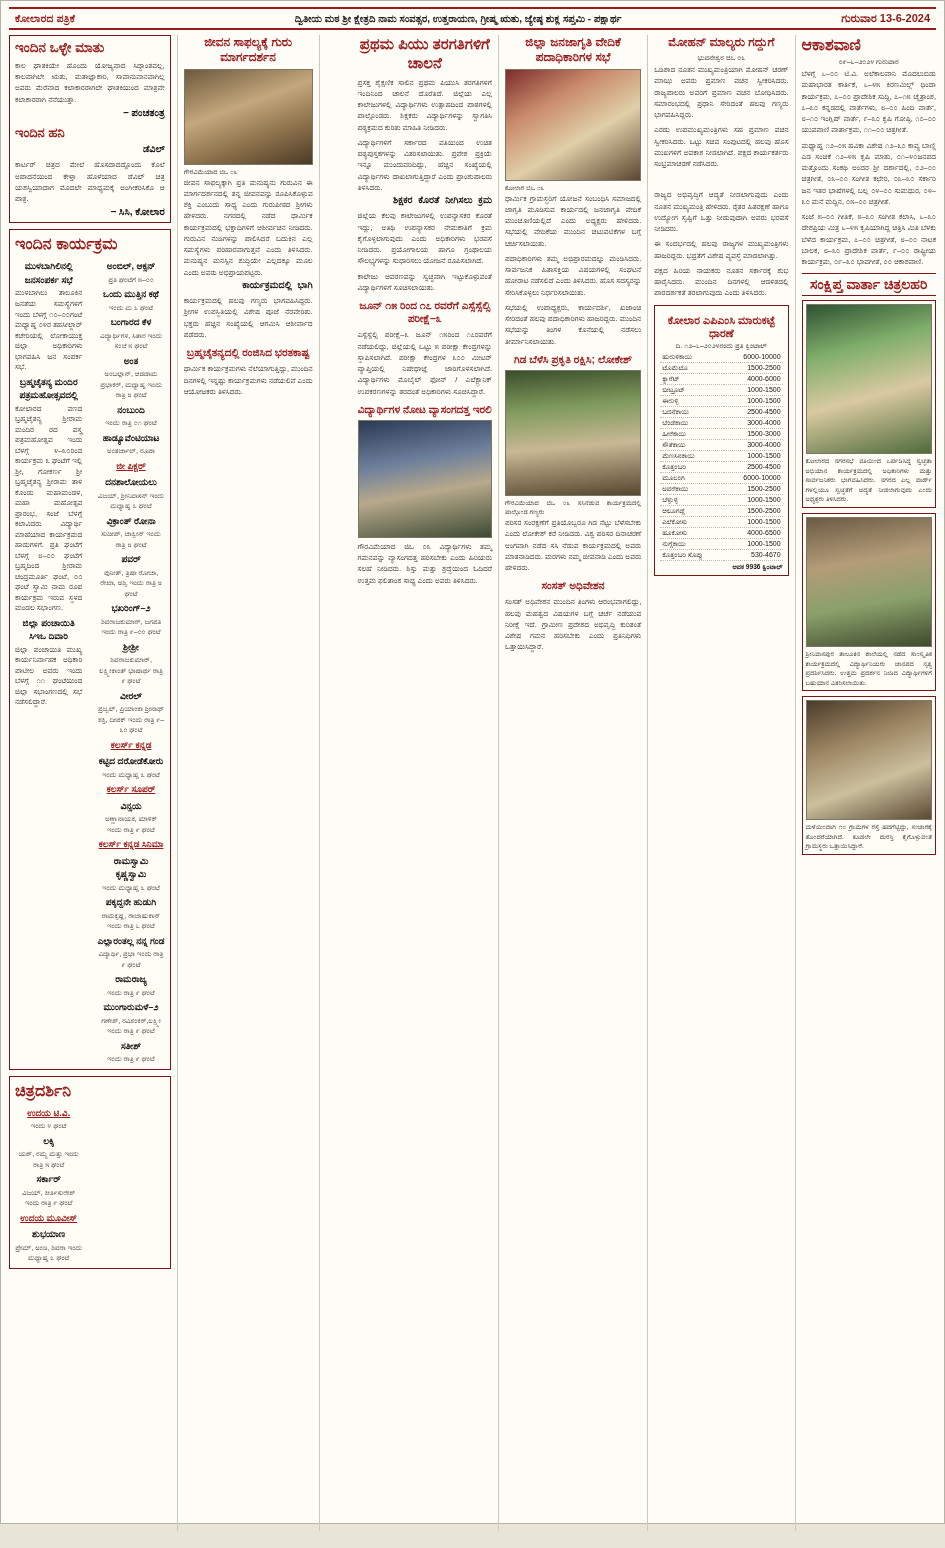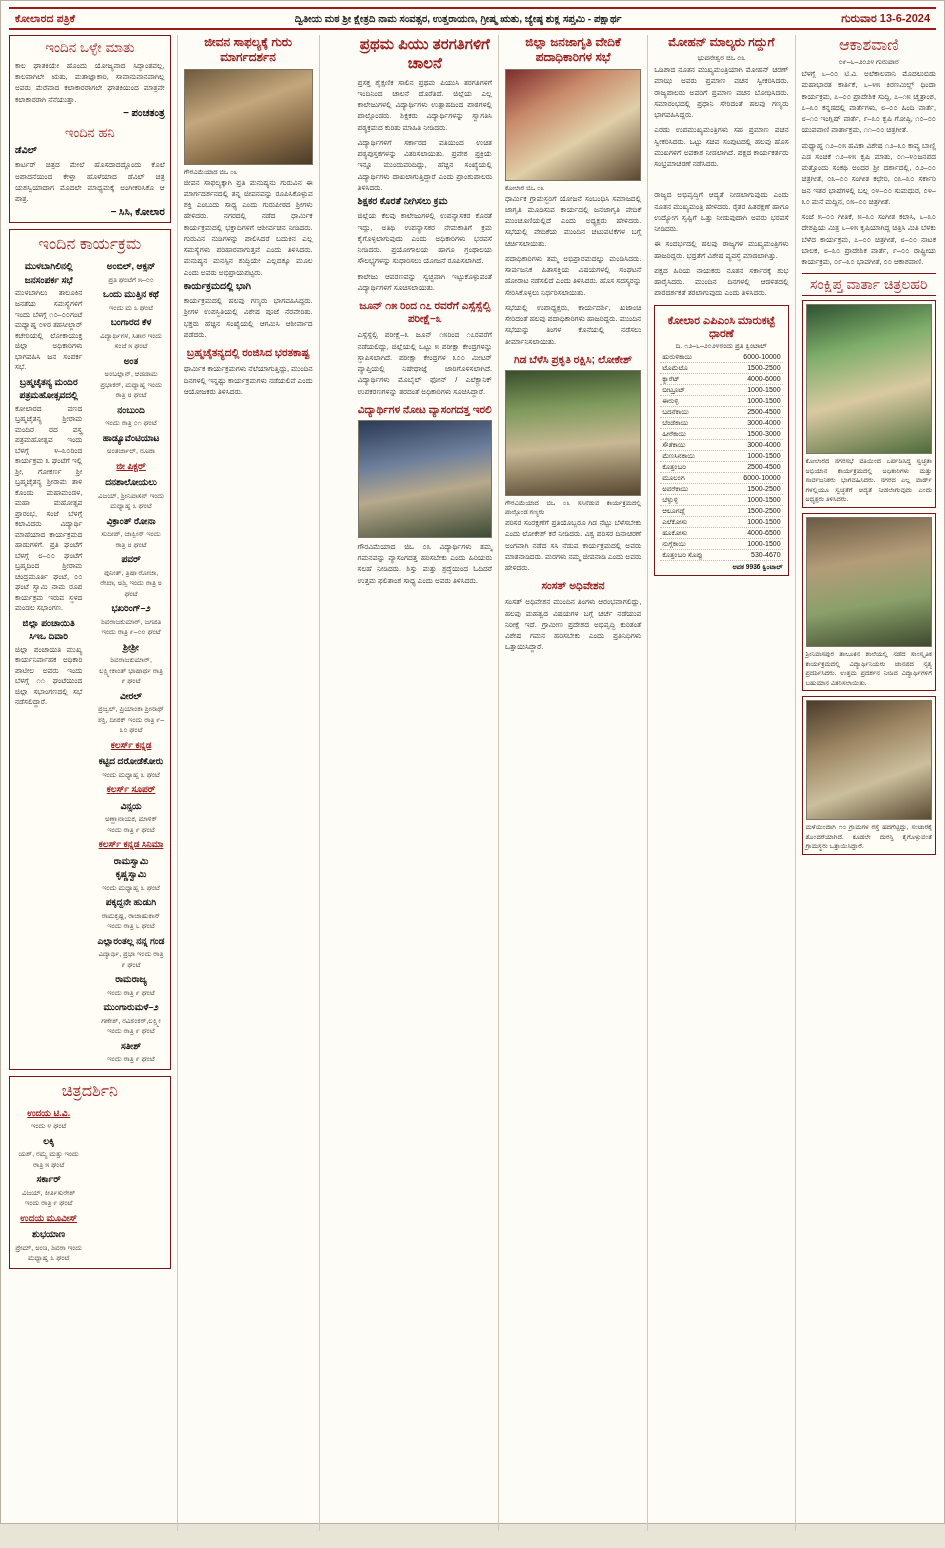--- a/index.html
+++ b/index.html
@@ -51,22 +51,21 @@
   .col6 { width: 148px; }
   .col-rule { width: 1px; background: #cfc9ba; }
   .box {
     border: 1.5px solid #7a1616;
     padding: 4px 5px;
     margin-bottom: 6px;
     background: #fffdf6;
   }
   .hdr-red {
     color: #9b1b1b;
-    font-weight: normal;
-    text-align: center;
+    font-weight: bold;
     font-size: 13.5px;
     margin-bottom: 3px;
     line-height: 1.25;
   }
   .hdr-red.big { font-size: 16px; }
   .ktext {
     font-size: 7.4px;
     line-height: 1.52;
     text-align: justify;
     color: #1c1c1c;
@@ -85,24 +84,25 @@
     font-size: 15px;
     line-height: 1.25;
     text-align: center;
     margin: 0 0 4px 0;
   }
   .headline.sm { font-size: 12px; }
   .headline.xs { font-size: 10.5px; }
   .subhead {
     font-weight: bold;
     font-size: 9.5px;
-    text-align: left;
+    text-align: right;
     color: #111;
     margin: 2px 0 3px 0;
     line-height: 1.3;
+    font-family: Liberation Mono, monospace;
   }
   .caption {
     font-size: 6.6px;
     line-height: 1.45;
     text-align: justify;
     color: #222;
     margin-top: 2px;
   }
   .photo {
     width: 100%;
@@ -142,21 +142,21 @@
     border-bottom: 1px dotted #bbb;
   }
   .rates td.val { text-align: right; white-space: nowrap; }
   .rates-foot { font-size: 6.6px; text-align: right; margin-top: 2px; font-weight: bold; }
   .small-red-title {
     color: #9b1b1b; font-weight: bold; text-align: center;
     font-size: 11px; margin: 4px 0 2px;
   }
   .center-sm { text-align:center; font-size: 7px; margin-bottom: 2px; }
   .gallery-title {
-    color: #9b1b1b; font-weight: normal; font-size: 14px; text-align: center;
+    color: #9b1b1b; font-weight: bold; font-size: 14px; text-align: center;
     border-top: 1.5px solid #7a1616; border-bottom: 1.5px solid #7a1616;
     padding: 2px 0; margin-bottom: 4px;
   }
   .mini-box { border:1px solid #7a1616; padding:3px; margin-bottom:5px; background:#fffdf6;}
   
   .ph1 { height: 96px; background: linear-gradient(160deg,#6e5a3d 0%,#c4a77c 40%,#8b6f4a 70%,#4a3a26 100%); }
   .ph2 { height: 118px; background: linear-gradient(170deg,#2b3a55 0%,#6d7f9c 35%,#b7a98c 60%,#3d4a33 100%); }
   .ph3 { height: 126px; background: linear-gradient(175deg,#394f2c 0%,#7f9a5c 30%,#c8b894 60%,#55462f 100%); }
   .ph4 { height: 120px; background: linear-gradient(160deg,#4a3b2a 0%,#9d8663 35%,#cbbf9d 65%,#5b4a33 100%); }
   .ph5 { height: 112px; background: linear-gradient(150deg,#7c2d2d 0%,#c98a6a 30%,#e0cfa8 60%,#5a4630 100%); }

